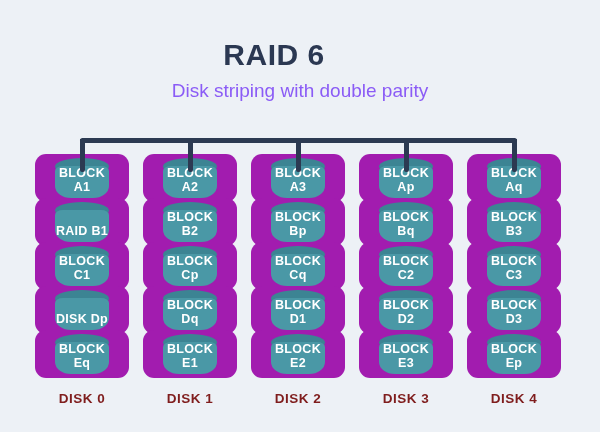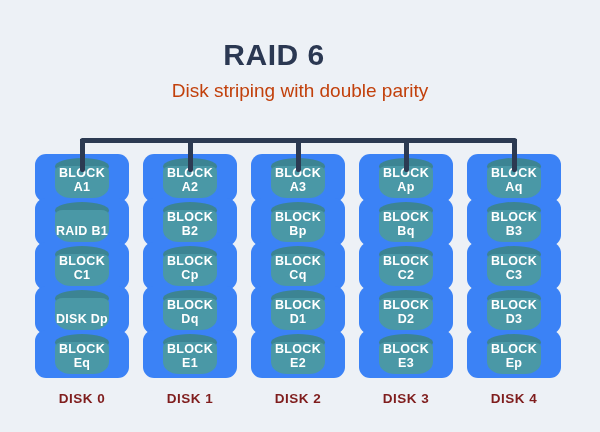--- a/index.html
+++ b/index.html
@@ -11,30 +11,30 @@
     overflow:hidden;
   }
   .title {
     position:absolute; top:38px; left:0; width:548px;
     text-align:center; font-size:30px; font-weight:700;
     color:#2b3852; letter-spacing:0.5px;
   }
   .subtitle {
     position:absolute; top:80px; left:0; width:600px;
     text-align:center; font-size:19px; font-weight:400;
-    color:#c2410c;
+    color:#8b5cf6;
   }
   .disks {
     position:absolute; top:154px; left:35px;
     display:flex; gap:14px; z-index:1;
   }
   .disk-col { width:94px; display:flex; flex-direction:column; align-items:center; }
   .stack { width:94px; }
   .block-wrap {
-    background:#3b82f6;
+    background:#a21caf;
     border-radius:11px;
     padding:4px 20px;
   }
   .block-wrap + .block-wrap { margin-top:-4px; }
   .cyl { position:relative; height:40px; }
   .cyl-top {
     position:absolute; left:0; top:0; width:100%; height:17px;
     background:#3c8493; border-radius:50%;
   }
   .cyl-body {

